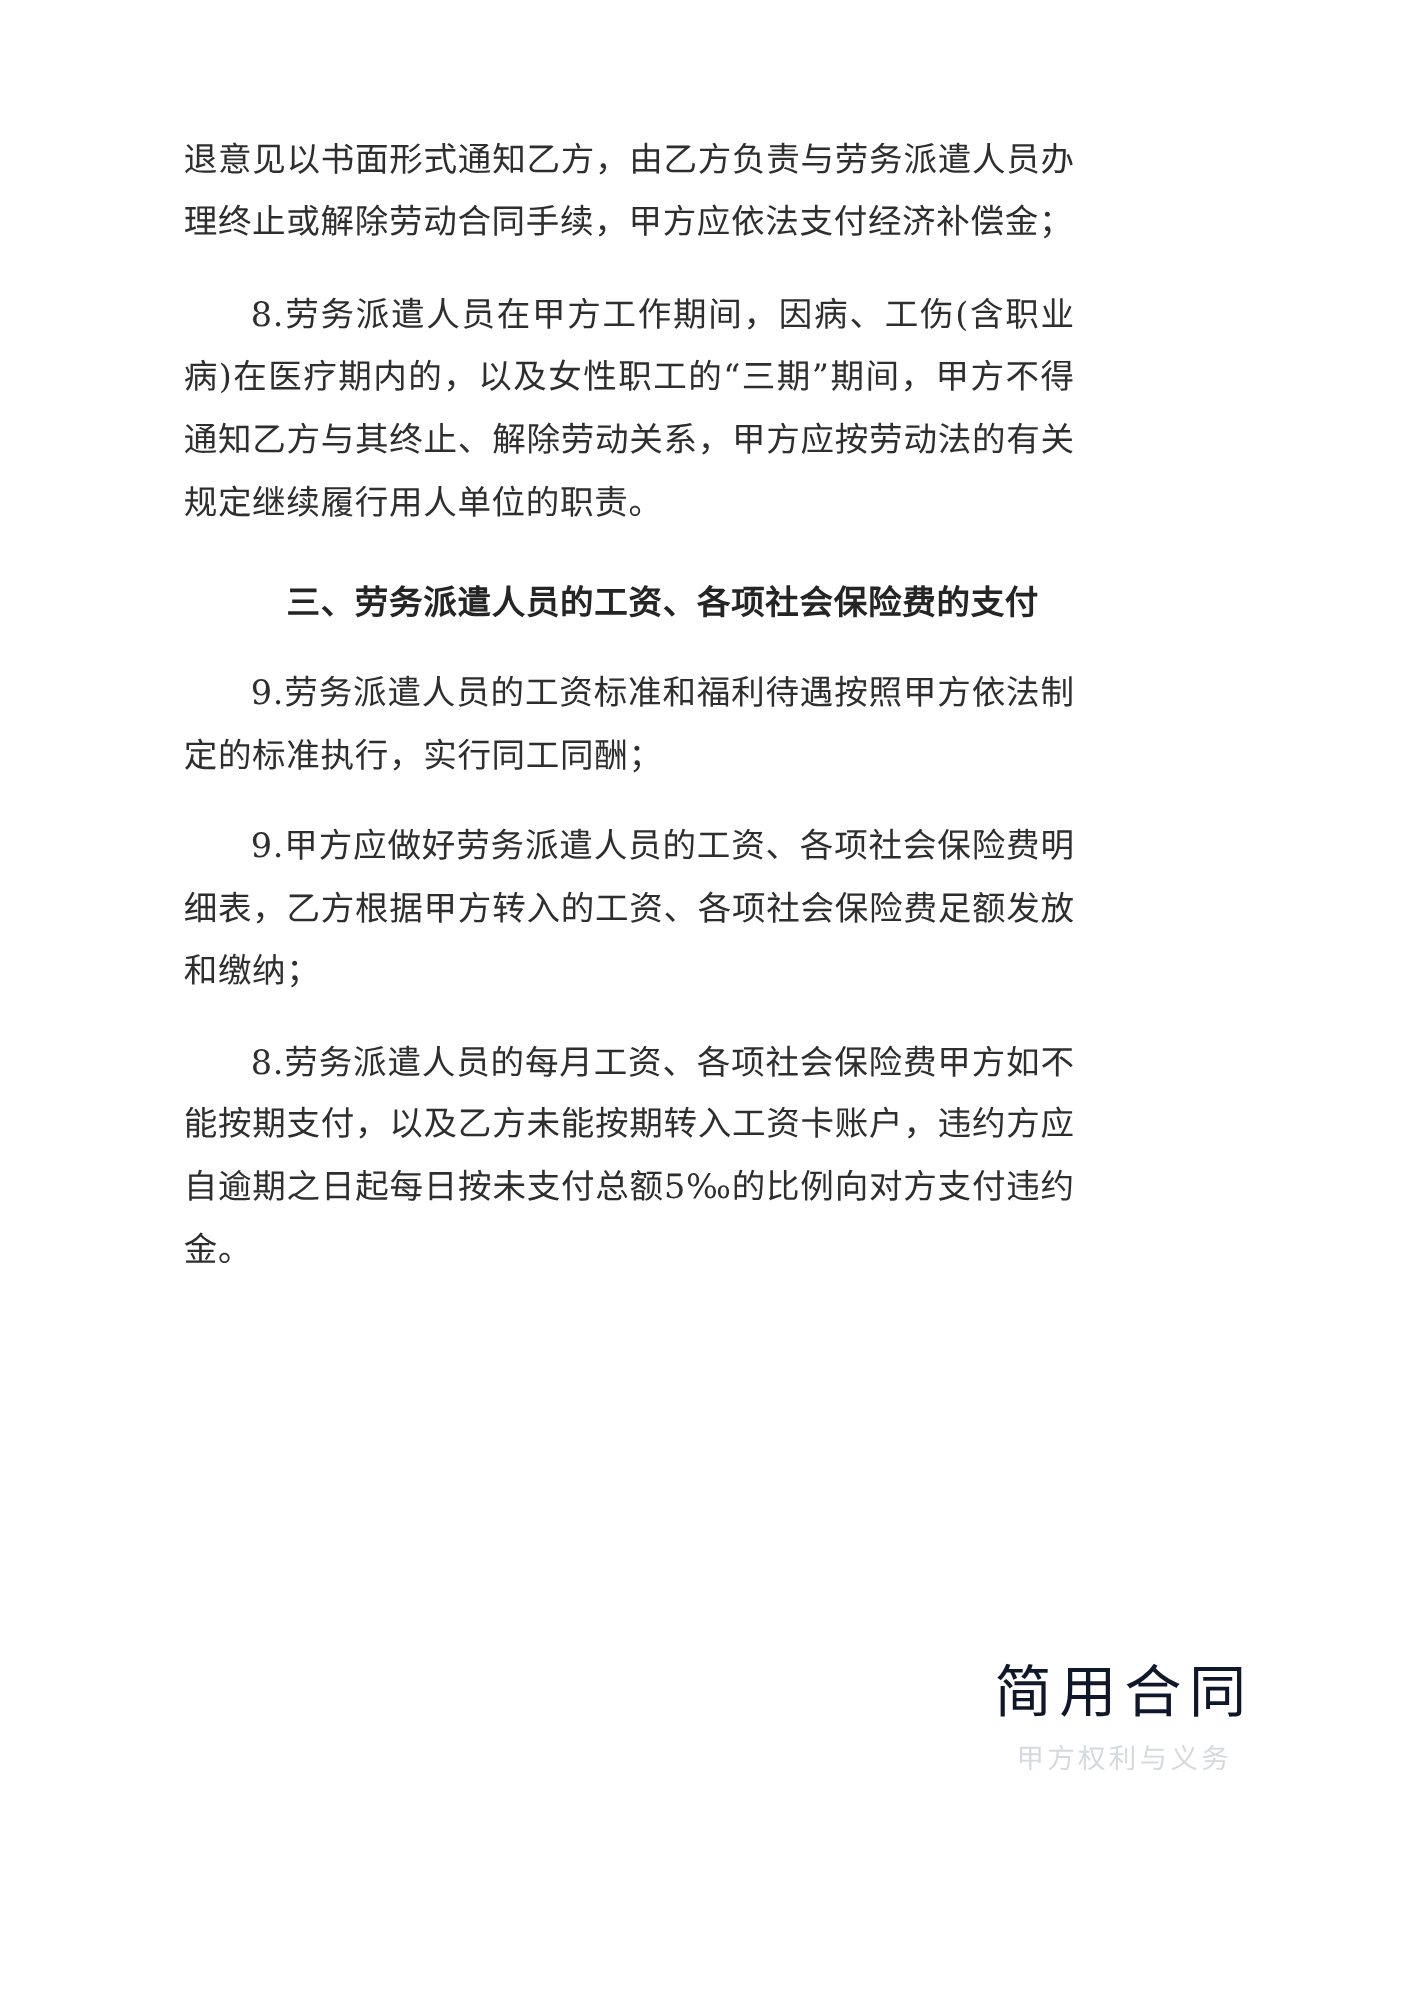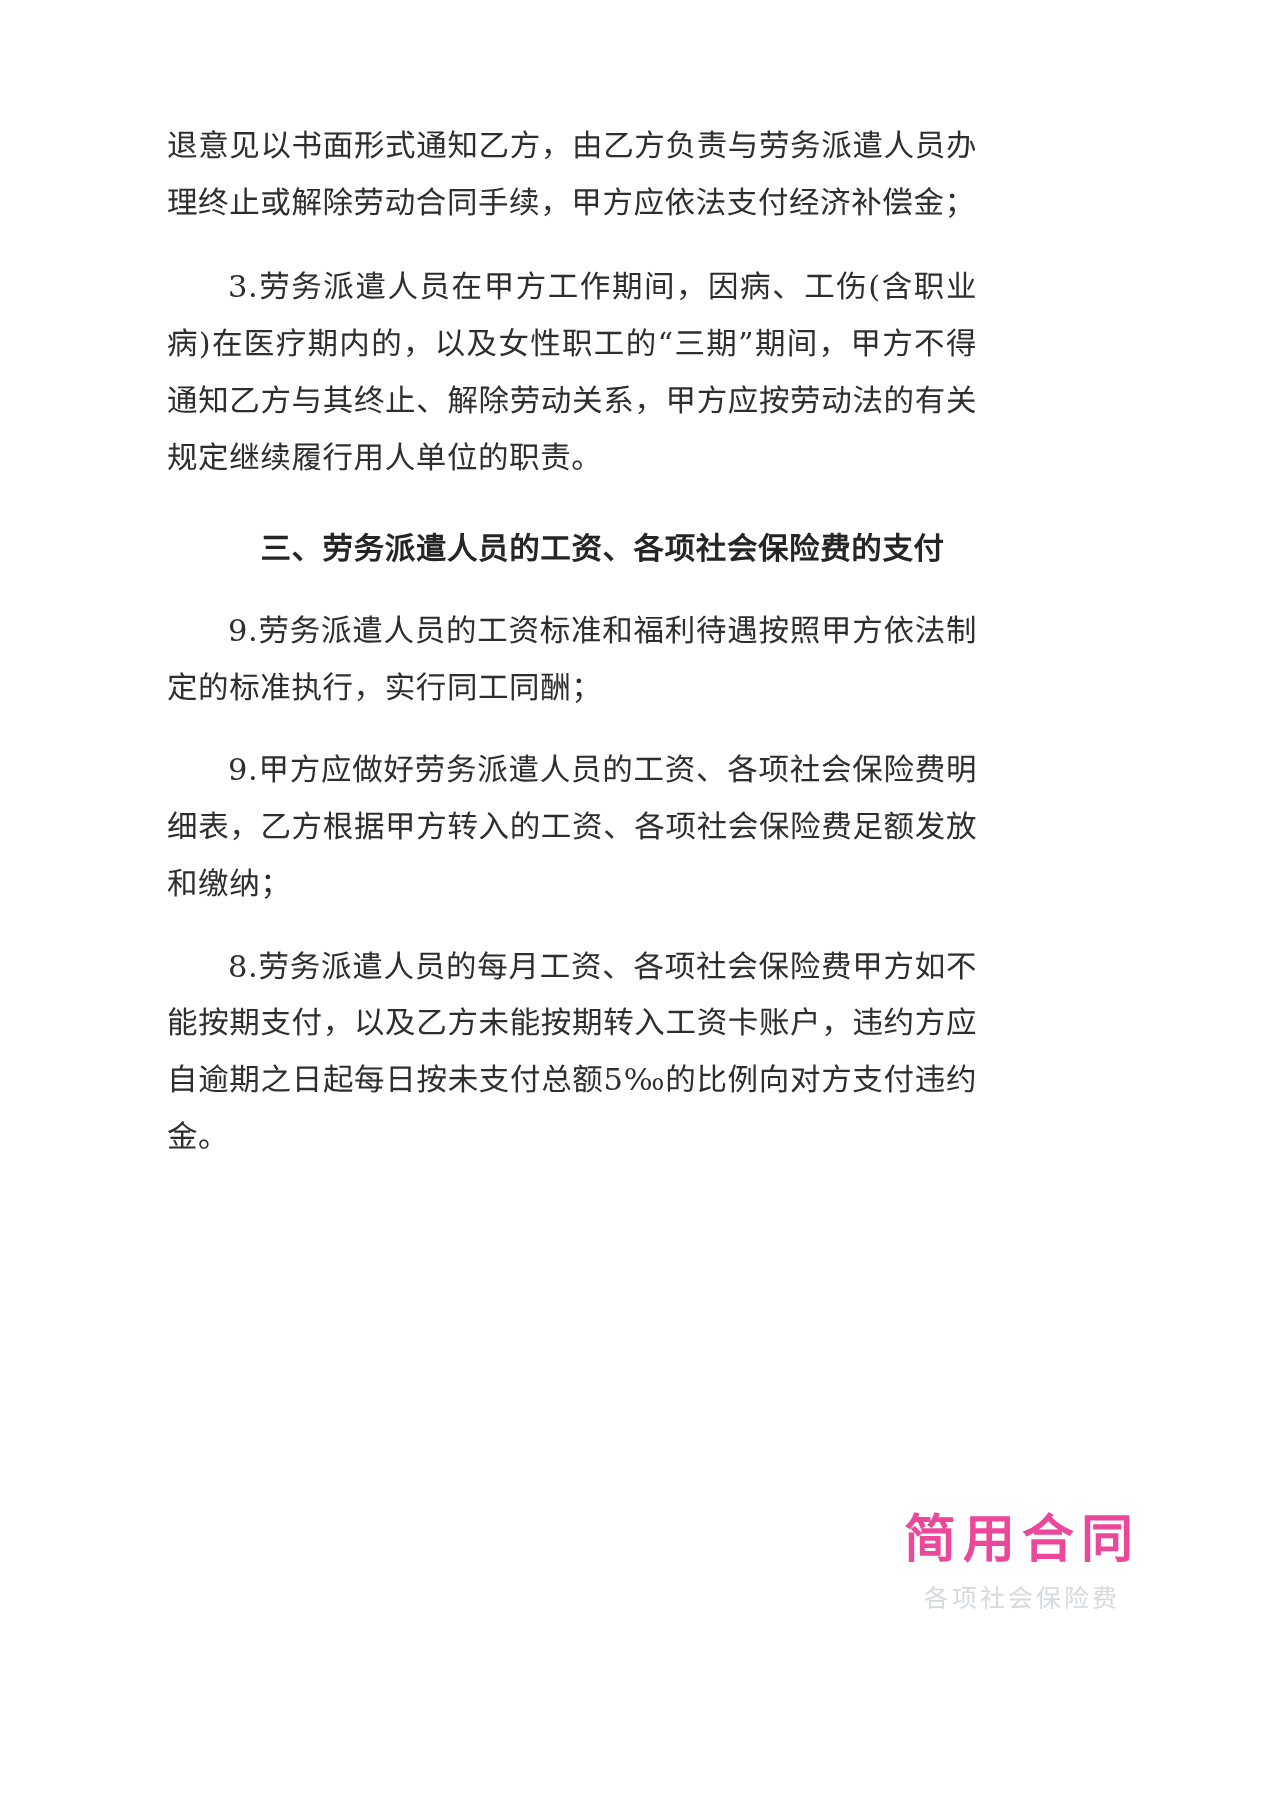--- a/index.html
+++ b/index.html
@@ -62,54 +62,54 @@
     position: absolute;
     right: 60px;
     bottom: 196px;
     width: 420px;
     text-align: center;
     user-select: none;
   }
   .watermark-main {
     font-family: "DejaVu Sans", "Liberation Sans", sans-serif;
     font-size: 52px;
-    font-weight: bold;
+    font-weight: normal;
     letter-spacing: 7px;
-    color: #ec4899;
+    color: #0f172a;
     line-height: 1.1;
   }
   .watermark-sub {
     font-family: "DejaVu Sans", "Liberation Sans", sans-serif;
     font-size: 25px;
     letter-spacing: 3px;
     color: #d6dade;
     margin-top: 10px;
   }
 </style>
 </head>
 <body>
 
 <div class="page">
 
   <div class="content">
 
     <p class="para first">退意见以书面形式通知乙方，由乙方负责与劳务派遣人员办理终止或解除劳动合同手续，甲方应依法支付经济补偿金；</p>
 
-    <p class="para indent">3.劳务派遣人员在甲方工作期间，因病、工伤(含职业病)在医疗期内的，以及女性职工的“三期”期间，甲方不得通知乙方与其终止、解除劳动关系，甲方应按劳动法的有关规定继续履行用人单位的职责。</p>
+    <p class="para indent">8.劳务派遣人员在甲方工作期间，因病、工伤(含职业病)在医疗期内的，以及女性职工的“三期”期间，甲方不得通知乙方与其终止、解除劳动关系，甲方应按劳动法的有关规定继续履行用人单位的职责。</p>
 
     <p class="heading spacer-top">三、劳务派遣人员的工资、各项社会保险费的支付</p>
 
     <p class="para indent">9.劳务派遣人员的工资标准和福利待遇按照甲方依法制定的标准执行，实行同工同酬；</p>
 
 
     <p class="para indent">9.甲方应做好劳务派遣人员的工资、各项社会保险费明细表，乙方根据甲方转入的工资、各项社会保险费足额发放和缴纳；</p>
 
     <p class="para indent">8.劳务派遣人员的每月工资、各项社会保险费甲方如不能按期支付，以及乙方未能按期转入工资卡账户，违约方应自逾期之日起每日按未支付总额5‰的比例向对方支付违约金。</p>
 
 
   </div>
 
   <div class="watermark">
     <div class="watermark-main">简用合同</div>
-    <div class="watermark-sub">各项社会保险费</div>
+    <div class="watermark-sub">甲方权利与义务</div>
   </div>
 
 </div>
 
 </body></html>

